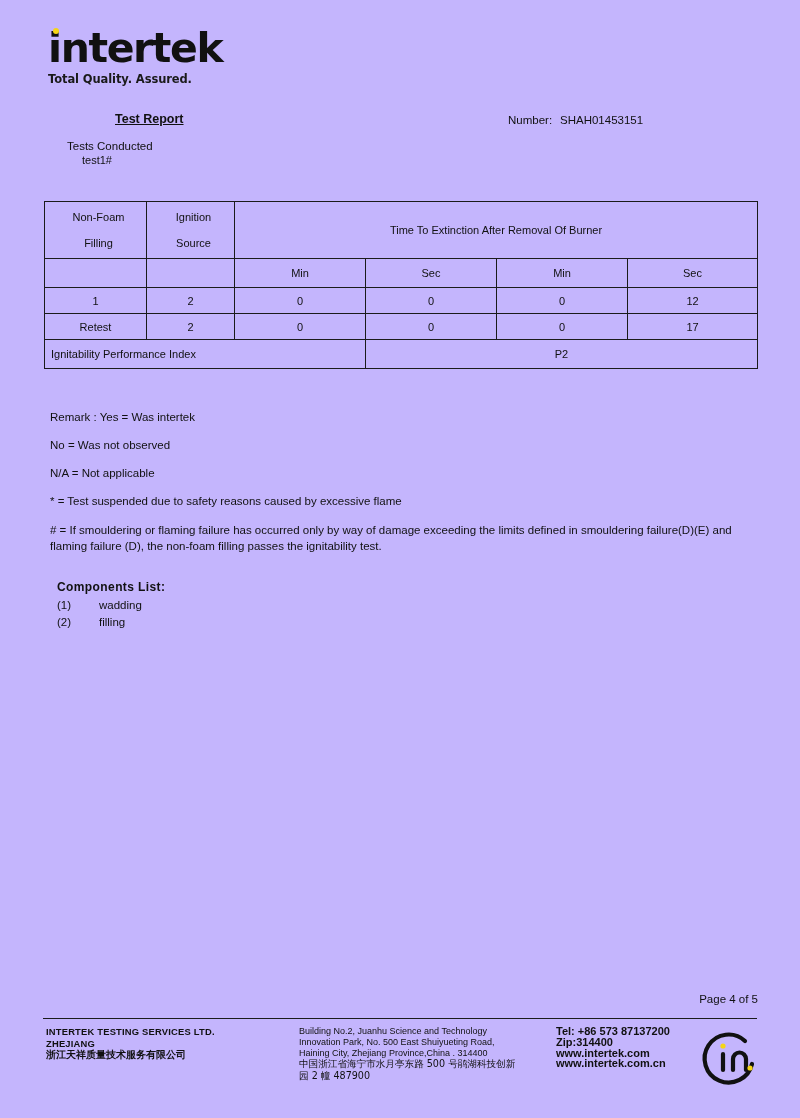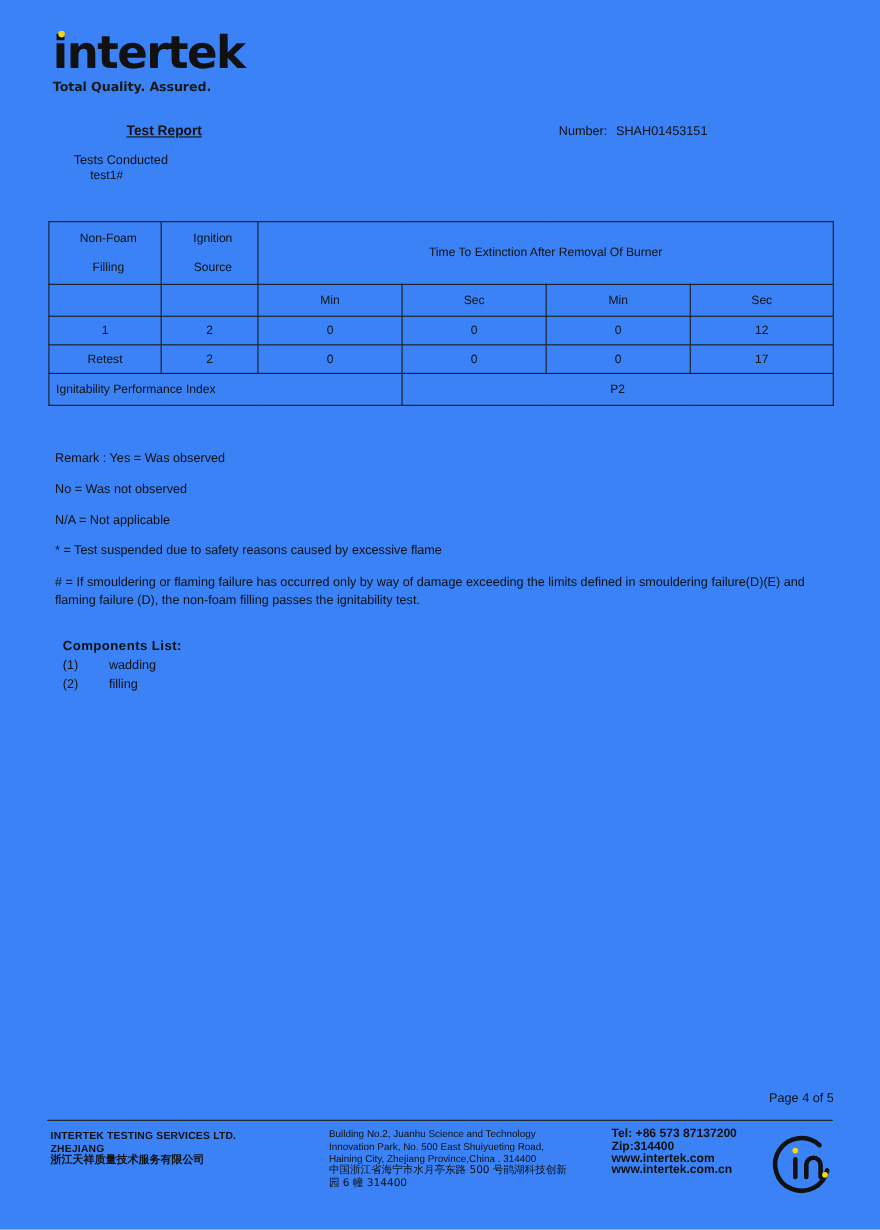--- a/index.html
+++ b/index.html
@@ -8,21 +8,21 @@
     background: #ffffff;
   }
   body {
     font-family: "Liberation Sans", sans-serif;
     color: #1a1a1a;
   }
   .page {
     position: relative;
     width: 800px;
     height: 1118px;
-    background: #3b82f6;
+    background: #c4b5fd;
     overflow: hidden;
   }
 
   
   .logo-block {
     position: absolute;
     left: 48px;
     top: 26px;
   }
   .logo-word {
@@ -313,21 +313,21 @@
         <td class="row-data">17</td>
       </tr>
       <tr>
         <td class="row-index cell-left" colspan="3">Ignitability Performance Index</td>
         <td class="row-index" colspan="3">P2</td>
       </tr>
     </tbody>
   </table>
 
   <div class="remarks">
-    <div class="remark-line">Remark : Yes = Was observed</div>
+    <div class="remark-line">Remark : Yes = Was intertek</div>
     <div class="remark-line">No = Was not observed</div>
     <div class="remark-line">N/A = Not applicable</div>
     <div class="remark-line">* = Test suspended due to safety reasons caused by excessive flame</div>
     <div class="remark-line wrap"># = If smouldering or flaming failure has occurred only by way of damage exceeding the limits defined in smouldering failure(D)(E) and flaming failure (D), the non-foam filling passes the ignitability test.</div>
   </div>
 
   <div class="components">
     <div class="components-title">Components List:</div>
     <div class="component-row">
       <span class="component-num">(1)</span><span>wadding</span>
@@ -344,21 +344,21 @@
     <div>INTERTEK TESTING SERVICES LTD.</div>
     <div>ZHEJIANG</div>
     <div class="cn">浙江天祥质量技术服务有限公司</div>
   </div>
 
   <div class="footer-mid">
     <div>Building No.2, Juanhu Science and Technology</div>
     <div>Innovation Park, No. 500 East Shuiyueting Road,</div>
     <div>Haining City, Zhejiang Province,China . 314400</div>
     <div class="cn">中国浙江省海宁市水月亭东路 500 号鹃湖科技创新</div>
-    <div class="cn">园 6 幢 314400</div>
+    <div class="cn">园 2 幢 487900</div>
   </div>
 
   <div class="footer-right">
     <div>Tel: +86 573 87137200</div>
     <div>Zip:314400</div>
     <div>www.intertek.com</div>
     <div>www.intertek.com.cn</div>
   </div>
 
   <div class="footer-mark">

